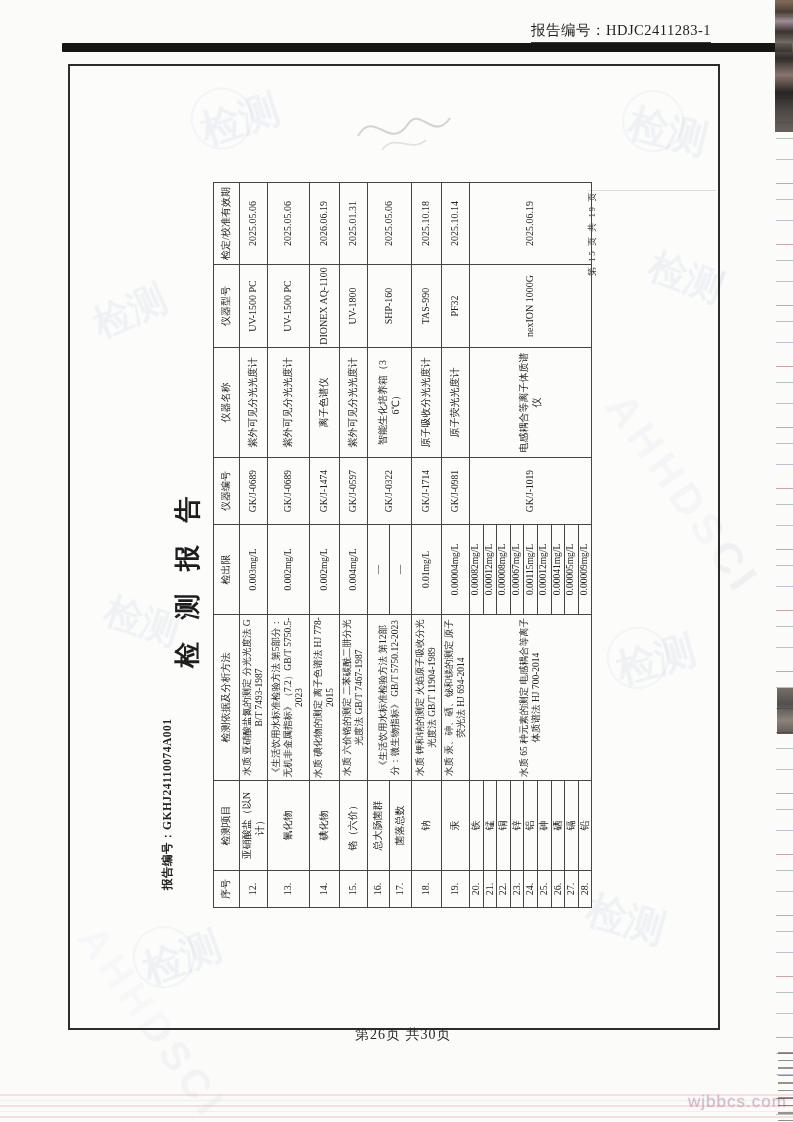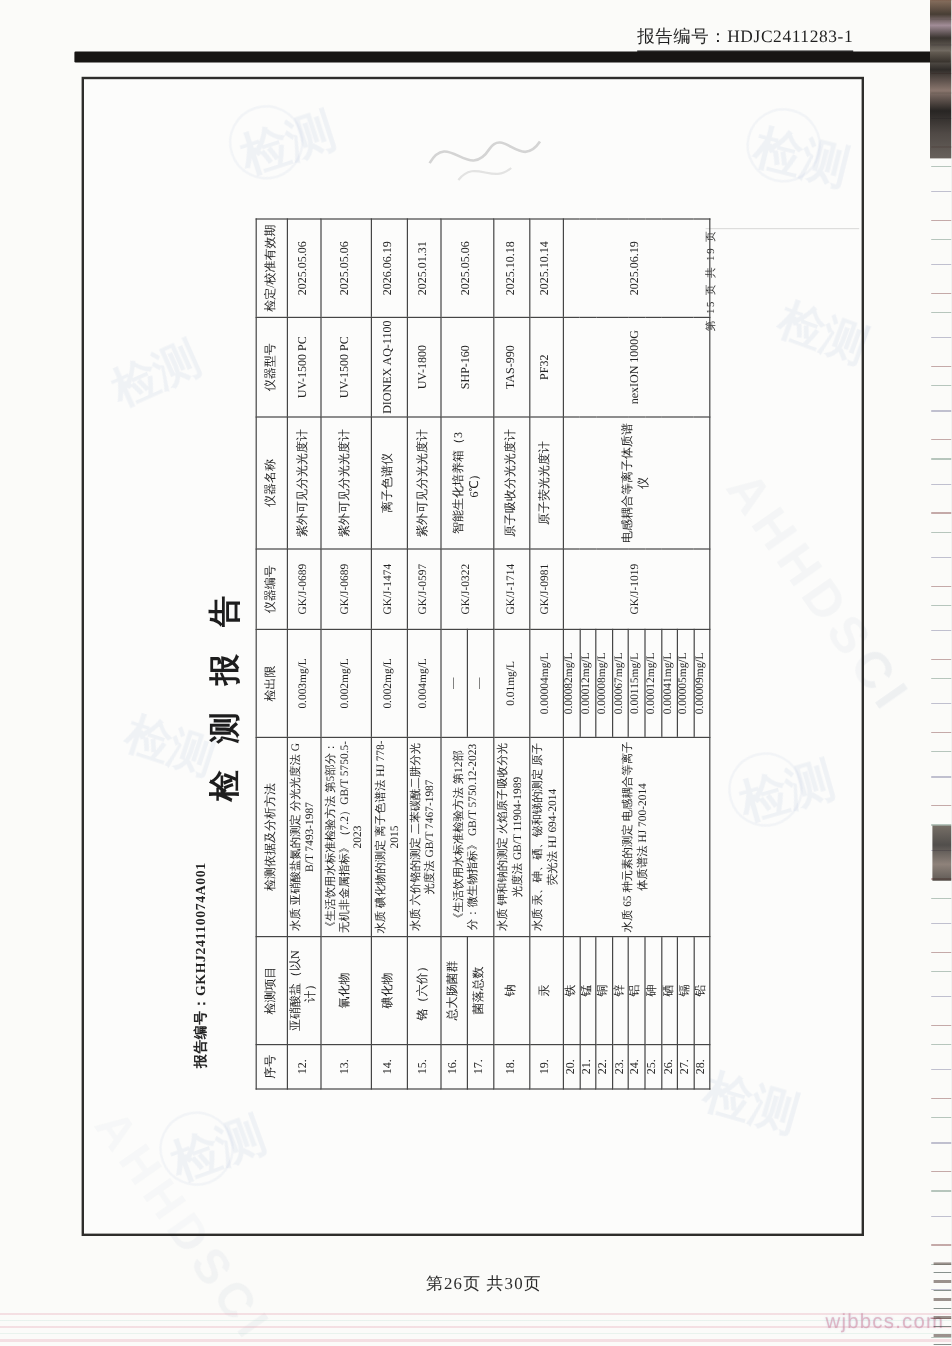--- a/index.html
+++ b/index.html
@@ -55,21 +55,21 @@
   td.no{font-size:10px;}
   td.item{font-size:10px;}
   td.method{font-size:9.5px;}
   td.limit{font-size:9.5px;white-space:nowrap;}
   td.ino{font-size:9.5px;white-space:nowrap;}
   td.iname{font-size:10px;}
   td.model{font-size:10px;}
   td.valid{font-size:10px;white-space:nowrap;}
 
   
-  .footer-page{left:355px;top:1061px;width:140px;height:20px;font-size:14px;letter-spacing:1px;color:#2a2a2a;}
+  .footer-page{left:355px;top:1026px;width:140px;height:20px;font-size:14px;letter-spacing:1px;color:#2a2a2a;}
   .bottom-scanlines{
     left:0;top:1094px;width:793px;height:28px;
     background:repeating-linear-gradient(180deg,
       rgba(226,150,168,.28) 0 2px, rgba(255,255,255,0) 2px 6px,
       rgba(150,205,185,.18) 6px 7px, rgba(255,255,255,0) 7px 11px);
   }
   .bottom-watermark{
     left:688px;top:1092px;width:130px;height:26px;
     font-size:17px;letter-spacing:1px;color:rgba(210,120,145,.45);
     text-shadow:0 0 2px rgba(160,180,220,.4);font-family:"Liberation Sans", sans-serif;

